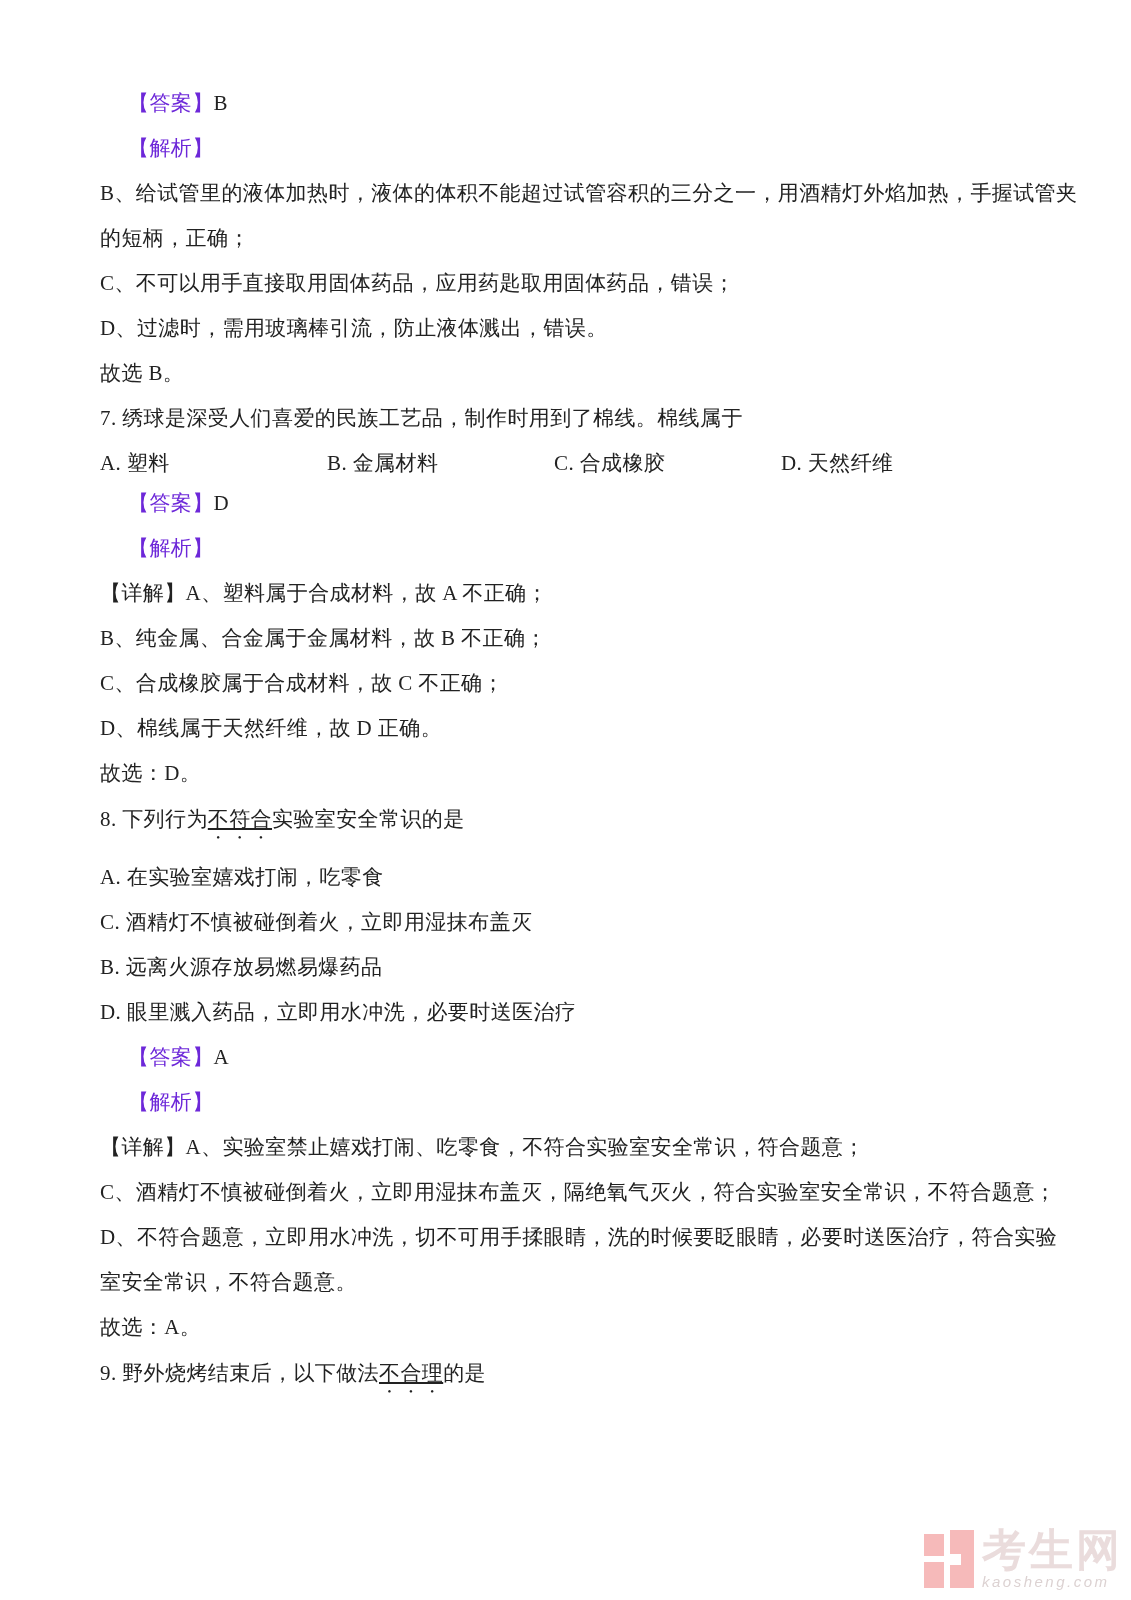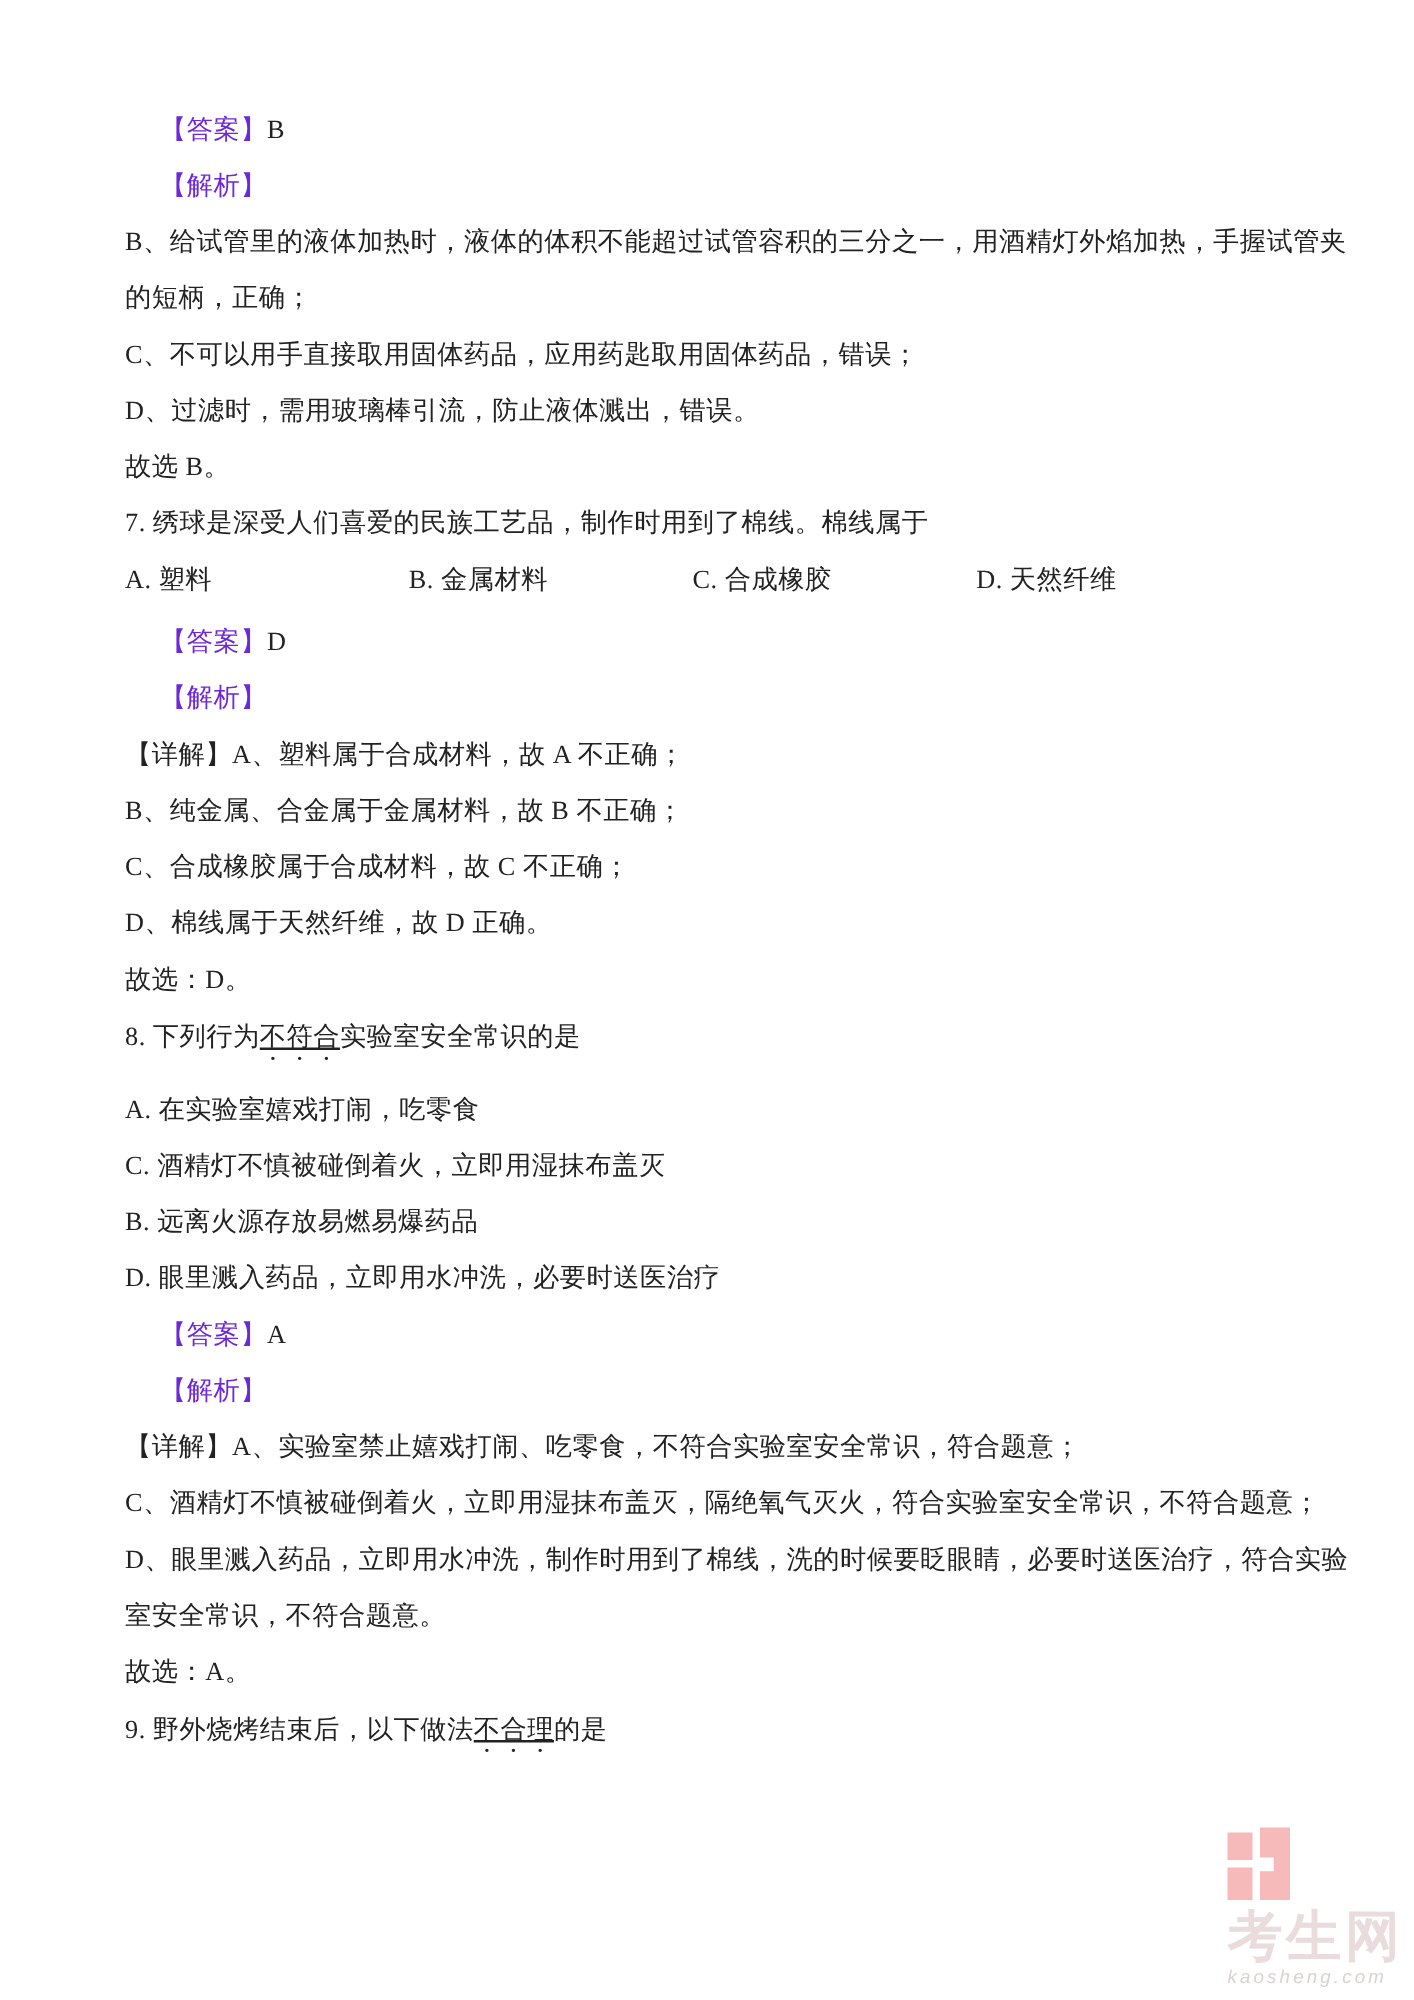--- a/index.html
+++ b/index.html
@@ -28,45 +28,44 @@
     line-height: 22px;
     letter-spacing: 0.4px;
     white-space: nowrap;
   }
   .lbl {
     color: #6d28d9;
     margin-left: 28px;
   }
   .options-row {
     display: flex;
-    margin: 0 0 28px 0;
+    margin: 0 0 18px 0;
     font-size: 21px;
     line-height: 22px;
     letter-spacing: 0.4px;
     white-space: nowrap;
   }
   .options-row .opt { width: 227px; flex: 0 0 auto; }
   .options-row .opt:last-child { width: auto; }
   .em-dot {
     -webkit-text-emphasis: filled dot;
     -webkit-text-emphasis-position: under right;
     text-emphasis: filled dot;
     text-emphasis-position: under right;
     text-decoration: underline;
   }
   
   .watermark {
     position: absolute;
     right: 8px;
     bottom: 10px;
     display: flex;
-    align-items: flex-start;
+    align-items: center;
     gap: 8px;
     user-select: none;
-    flex-direction: column;
   }
   .wm-logo {
     position: relative;
     width: 50px;
     height: 58px;
   }
   .wm-logo .blk { position: absolute; background: #f6baba; }
   .wm-logo .b1 { left: 0;  top: 4px;  width: 20px; height: 22px; }
   .wm-logo .b2 { left: 0;  top: 32px; width: 20px; height: 26px; }
   .wm-logo .b3 { left: 26px; top: 0;  width: 24px; height: 58px; }
@@ -146,21 +145,21 @@
 
     <p class="ln"><span class="lbl">【答案】</span><span>A</span></p>
 
     <p class="ln"><span class="lbl">【解析】</span></p>
 
     <p class="ln"><span>【详解】</span><span>A、实验室禁止嬉戏打闹、吃零食，不符合实验室安全常识，符合题意；</span></p>
 
 
     <p class="ln">C、酒精灯不慎被碰倒着火，立即用湿抹布盖灭，隔绝氧气灭火，符合实验室安全常识，不符合题意；</p>
 
-    <p class="ln">D、眼里溅入药品，立即用水冲洗，制作时用到了棉线，洗的时候要眨眼睛，必要时送医治疗，符合实验</p>
+    <p class="ln">D、不符合题意，立即用水冲洗，切不可用手揉眼睛，洗的时候要眨眼睛，必要时送医治疗，符合实验</p>
 
     <p class="ln">室安全常识，不符合题意。</p>
 
     <p class="ln">故选：A。</p>
 
     <p class="ln"><span>9. 野外烧烤结束后，以下做法</span><span class="em-dot">不合理</span><span>的是</span></p>
 
   </div>
 
   <div class="watermark">

